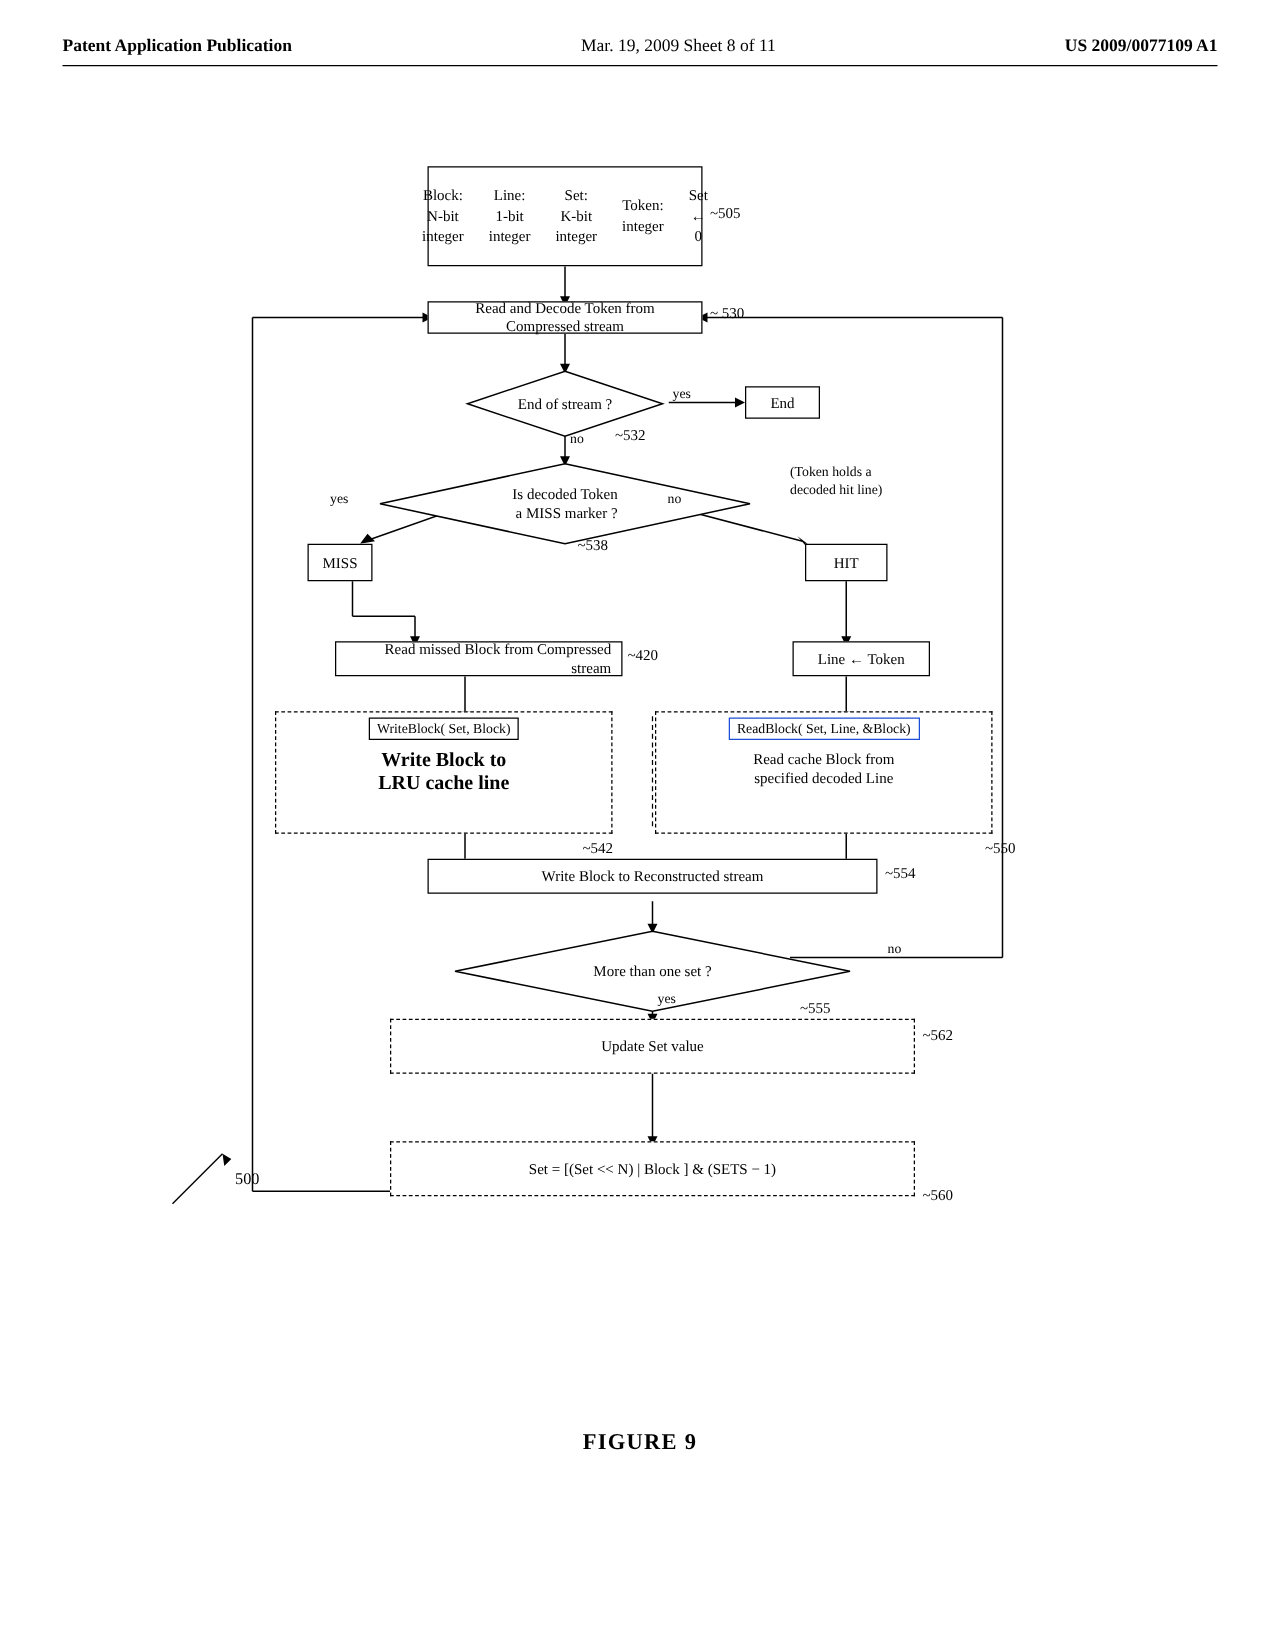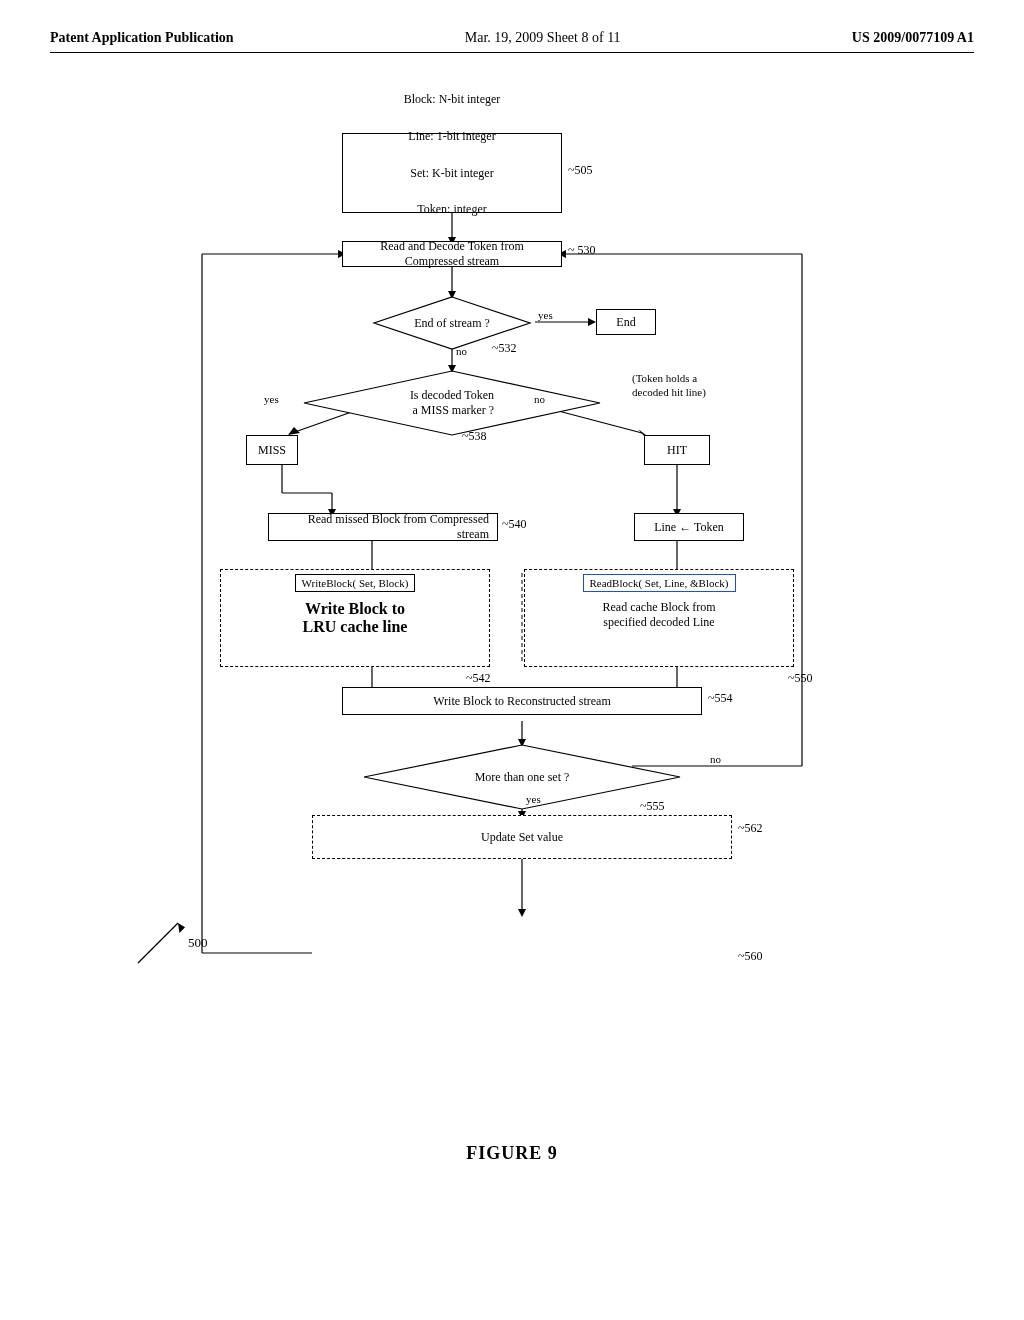--- a/index.html
+++ b/index.html
@@ -171,21 +171,21 @@
       <polygon points="274,181 266,177 266,185" fill="#000"></polygon>
 
       <line x1="560" y1="693" x2="730" y2="693" stroke="#000" stroke-width="1.2"></line>
       <line x1="730" y1="693" x2="730" y2="181" stroke="#000" stroke-width="1.2"></line>
       <line x1="730" y1="181" x2="490" y2="181" stroke="#000" stroke-width="1.2"></line>
       <polygon points="486,181 494,177 494,185" fill="#000"></polygon>
 
       <line x1="450" y1="500" x2="450" y2="590" stroke="#000" stroke-width="1" stroke-dasharray="4,3"></line>
     </svg>
 
-    <div class="fc-box" style="left:270px;top:60px;width:220px;height:80px;flex-direction:column;line-height:1.4;gap:20px;">
+    <div class="fc-box" style="left:270px;top:60px;width:220px;height:80px;flex-direction:row;line-height:1.4;gap:20px;">
       <span>Block: N-bit integer</span>
       <span>Line: 1-bit integer</span>
       <span>Set: K-bit integer</span>
       <span>Token: integer</span>
       <span>Set ← 0</span>
     </div>
     <span class="ref-num" style="left:496px;top:90px;">~505</span>
 
     <div class="fc-box" style="left:270px;top:168px;width:220px;height:26px;">
       <span>Read and Decode Token from Compressed stream</span>
@@ -228,21 +228,21 @@
       <span>MISS</span>
     </div>
 
     <div class="fc-box" style="left:572px;top:362px;width:66px;height:30px;">
       <span>HIT</span>
     </div>
 
     <div class="fc-box" style="left:196px;top:440px;width:230px;height:28px;text-align:right;">
       <span>Read missed Block from Compressed stream</span>
     </div>
-    <span class="ref-num" style="left:430px;top:444px;">~540</span>
+    <span class="ref-num" style="left:430px;top:444px;">~420</span>
 
     <div class="fc-box" style="left:562px;top:440px;width:110px;height:28px;">
       <span>Line ← Token</span>
     </div>
 
     <div class="fc-dashed-box" style="left:148px;top:496px;width:270px;height:98px;padding:4px;">
       <div style="border:1px solid #000;padding:2px 6px;display:inline-block;font-size:11px;margin-bottom:4px;">WriteBlock( Set, Block)</div>
       <div style="font-size:16px;margin-top:4px;font-weight:bold;">Write Block to<br>LRU cache line</div>
     </div>
 
@@ -270,20 +270,23 @@
     </div>
     <span class="ref-num" style="left:568px;top:726px;">~555</span>
 
     <span class="label-text" style="left:454px;top:720px;">yes</span>
 
     <div class="fc-dashed-box" style="left:240px;top:742px;width:420px;height:44px;display:flex;align-items:center;justify-content:center;">
       <span>Update Set value</span>
     </div>
     <span class="ref-num" style="left:666px;top:748px;">~562</span>
 
+    <div class="fc-dashed-box" style="left:240px;top:840px;width:420px;height:44px;display:flex;align-items:center;justify-content:center;">
+      <span>Set = [(Set &lt;&lt; N) | Block ] &amp; (SETS − 1)</span>
+    </div>
     <span class="ref-num" style="left:666px;top:876px;">~560</span>
 
     <div style="position:absolute;left:56px;top:840px;font-size:13px;display:flex;align-items:center;">
 
       <svg width="60" height="60" style="display:inline-block;">
         <line x1="10" y1="50" x2="50" y2="10" stroke="#000" stroke-width="1.2"></line>
         <polygon points="50,10 44,18 52,18" fill="#000" transform="rotate(-45,50,10)"></polygon>
       </svg>
       <span style="font-size:13px;">500</span>
     </div>

